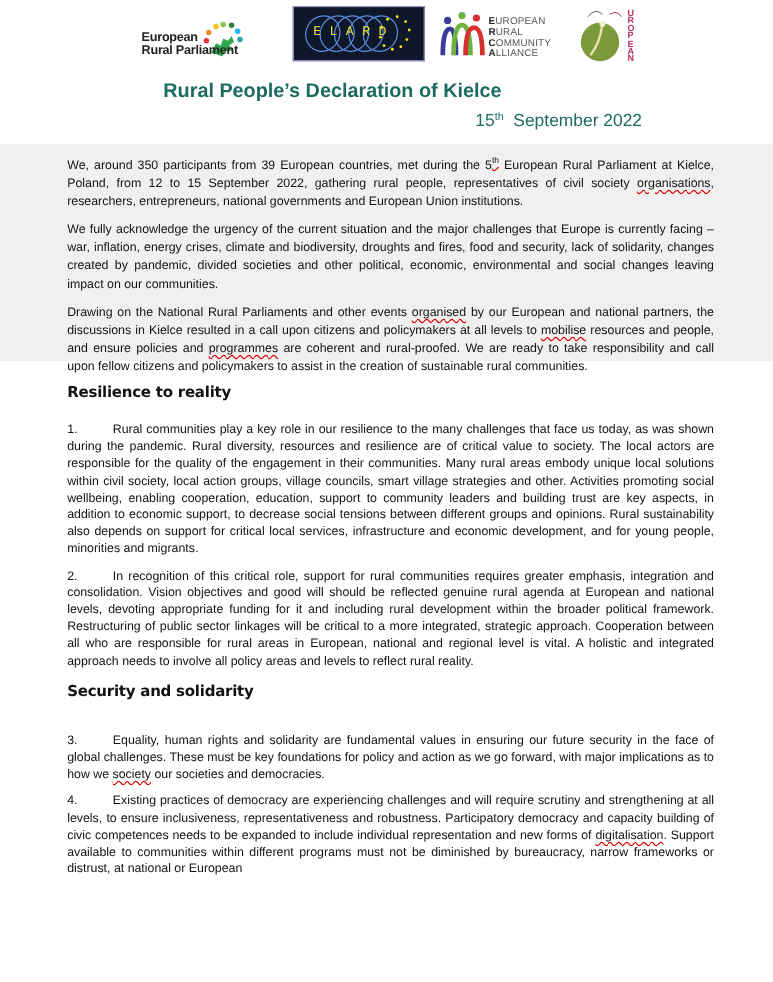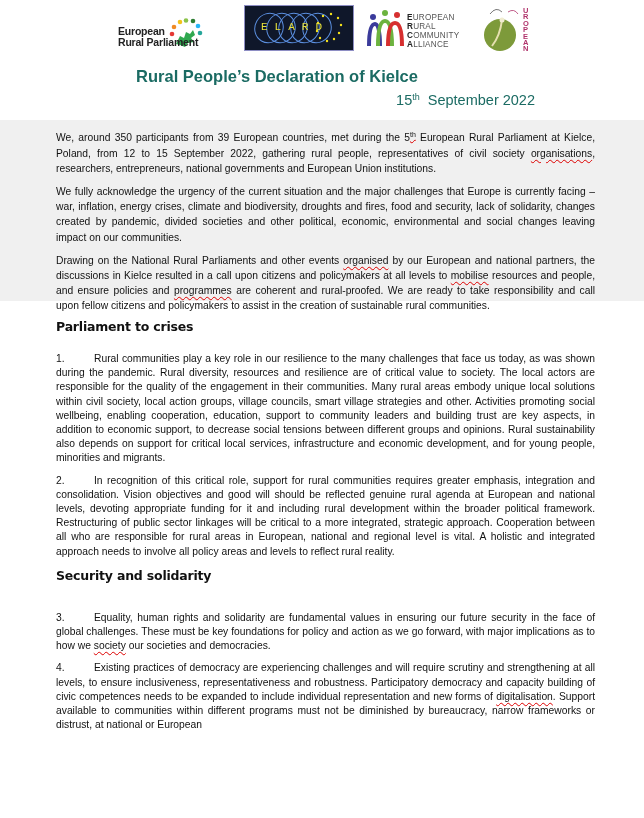--- a/index.html
+++ b/index.html
@@ -118,20 +118,20 @@
 </div>
 
 <div class="intro-band"></div>
 <div class="intro">
   <p><span>We, around 350 participants from 39 European countries, met during the 5</span><sup class="sp" style="font-size:7px">th</sup><span> European Rural Parliament at Kielce, Poland, from 12 to 15 September 2022, gathering rural people, representatives of civil society </span><span class="sp">organisations</span><span>, researchers, entrepreneurs, national governments and European Union institutions.</span></p>
   <p>We fully acknowledge the urgency of the current situation and the major challenges that Europe is currently facing – war, inflation, energy crises, climate and biodiversity, droughts and fires, food and security, lack of solidarity, changes created by pandemic, divided societies and other political, economic, environmental and social changes leaving impact on our communities.</p>
   <p><span>Drawing on the National Rural Parliaments and other events </span><span class="sp">organised</span><span> by our European and national partners, the discussions in Kielce resulted in a call upon citizens and policymakers at all levels to </span><span class="sp">mobilise</span><span> resources and people, and ensure policies and </span><span class="sp">programmes</span><span> are coherent and rural-proofed. We are ready to take responsibility and call upon fellow citizens and policymakers to assist in the creation of sustainable rural communities.</span></p>
 </div>
 
 <div class="content">
-  <h2 class="section-heading">Parliament to crises</h2>
+  <h2 class="section-heading">Resilience to reality</h2>
   <p class="para"><span class="num">1.</span><span>Rural communities play a key role in our resilience to the many challenges that face us today, as was shown during the pandemic. Rural diversity, resources and resilience are of critical value to society. The local actors are responsible for the quality of the engagement in their communities. Many rural areas embody unique local solutions within civil society, local action groups, village councils, smart village strategies and other. Activities promoting social wellbeing, enabling cooperation, education, support to community leaders and building trust are key aspects, in addition to economic support, to decrease social tensions between different groups and opinions. Rural sustainability also depends on support for critical local services, infrastructure and economic development, and for young people, minorities and migrants.</span></p>
   <p class="para"><span class="num">2.</span><span>In recognition of this critical role, support for rural communities requires greater emphasis, integration and consolidation. Vision objectives and good will should be reflected genuine rural agenda at European and national levels, devoting appropriate funding for it and including rural development within the broader political framework. Restructuring of public sector linkages will be critical to a more integrated, strategic approach. Cooperation between all who are responsible for rural areas in European, national and regional level is vital. A holistic and integrated approach needs to involve all policy areas and levels to reflect rural reality.</span></p>
 
   <h2 class="section-heading h2">Security and solidarity</h2>
   <p class="para"><span class="num">3.</span><span>Equality, human rights and solidarity are fundamental values in ensuring our future security in the face of global challenges. These must be key foundations for policy and action as we go forward, with major implications as to how we </span><span class="sp">society</span><span> our societies and democracies.</span></p>
   <p class="para"><span class="num">4.</span><span>Existing practices of democracy are experiencing challenges and will require scrutiny and strengthening at all levels, to ensure inclusiveness, representativeness and robustness. Participatory democracy and capacity building of civic competences needs to be expanded to include individual representation and new forms of </span><span class="sp">digitalisation</span><span>. Support available to communities within different programs must not be diminished by bureaucracy, narrow frameworks or distrust, at national or European</span></p>
 </div>
 
 </body></html>

